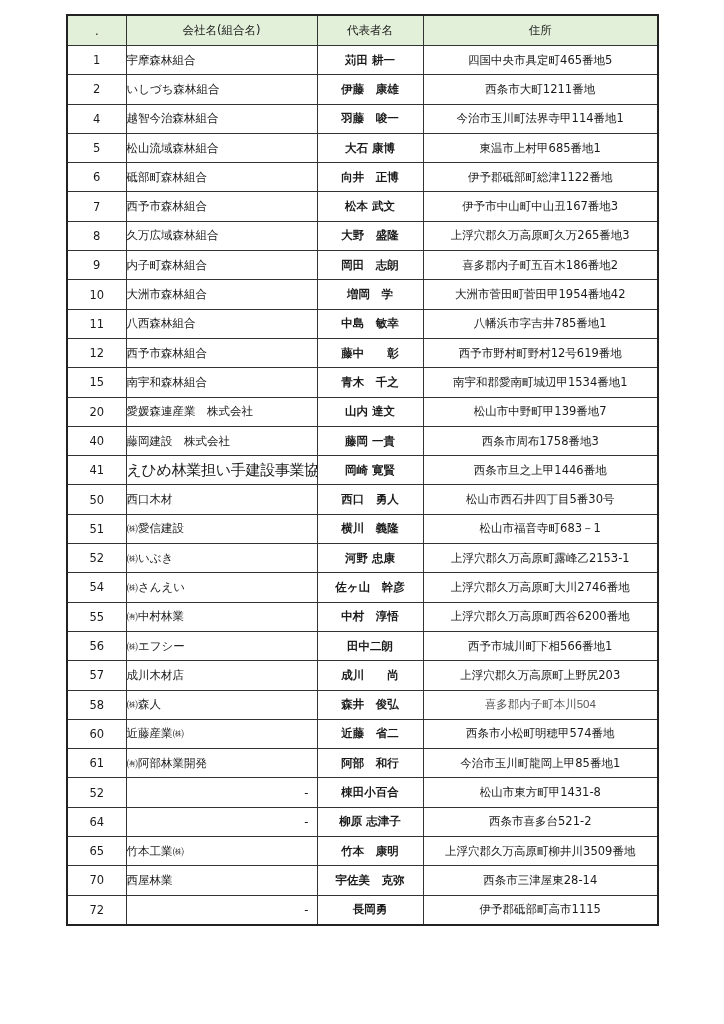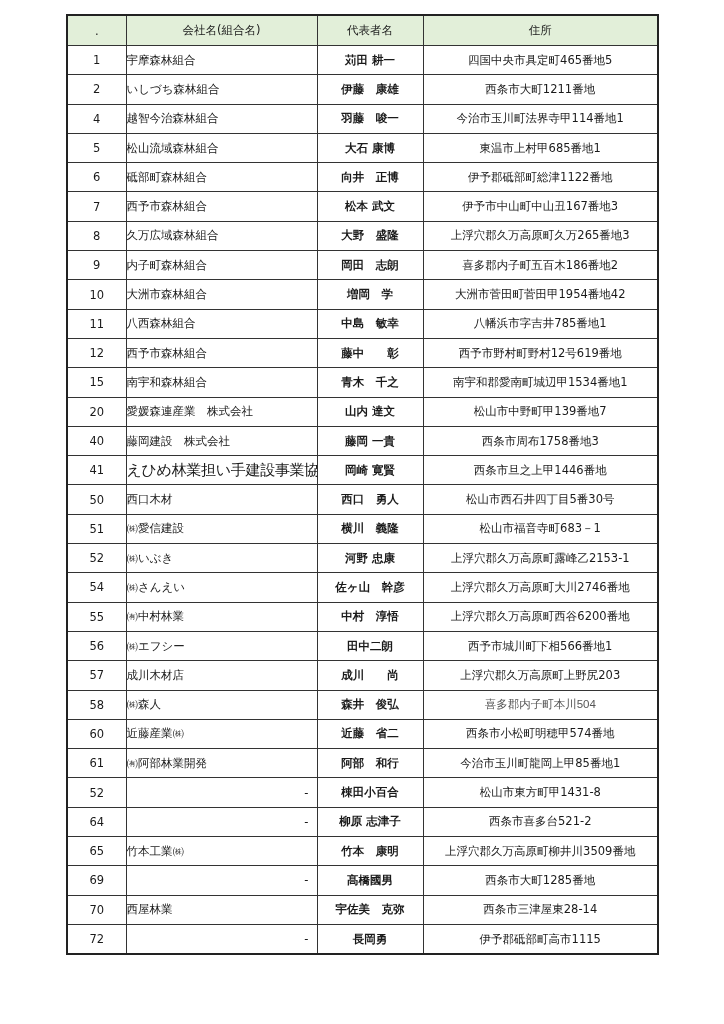--- a/index.html
+++ b/index.html
@@ -200,26 +200,20 @@
     <td class="rep">柳原 志津子</td>
     <td class="addr">西条市喜多台521-2</td>
   </tr>
       <tr>
     <td class="no">65</td>
     <td class="company">竹本工業㈱</td>
     <td class="rep">竹本　康明</td>
     <td class="addr">上浮穴郡久万高原町柳井川3509番地</td>
   </tr>
       <tr>
-    <td class="no">69</td>
-    <td class="company dash">-</td>
-    <td class="rep">髙橋國男</td>
-    <td class="addr">西条市大町1285番地</td>
-  </tr>
-      <tr>
     <td class="no">70</td>
     <td class="company">西屋林業</td>
     <td class="rep">宇佐美　克弥</td>
     <td class="addr">西条市三津屋東28-14</td>
   </tr>
       <tr>
     <td class="no">72</td>
     <td class="company dash">-</td>
     <td class="rep">長岡勇</td>
     <td class="addr">伊予郡砥部町高市1115</td>

